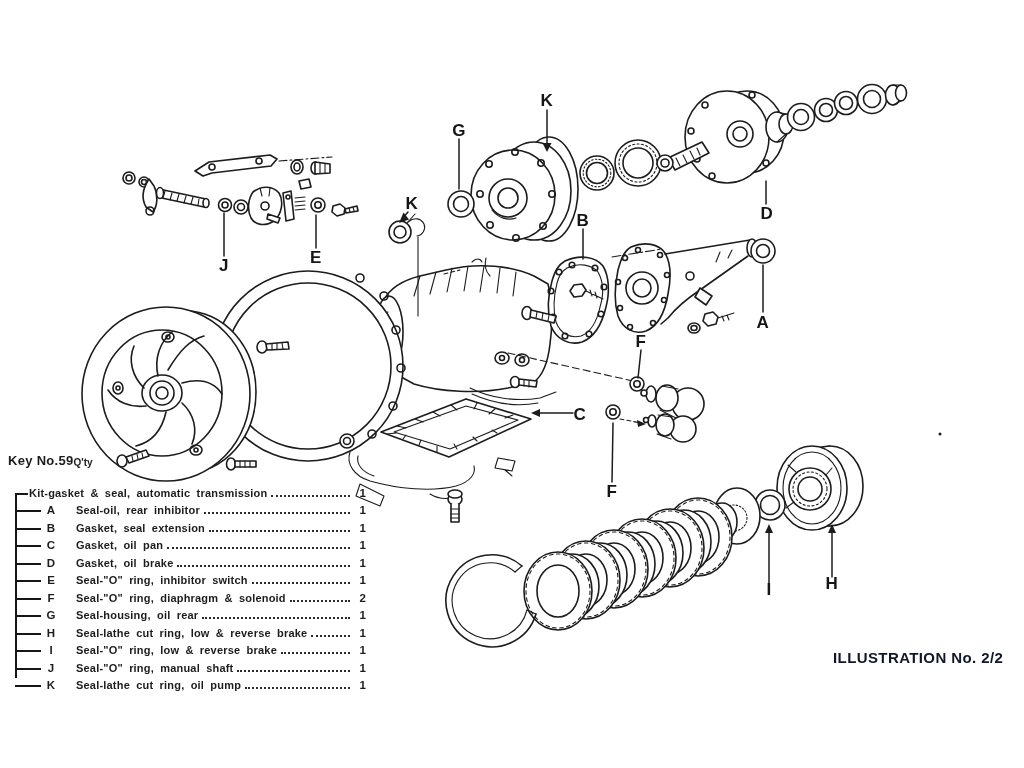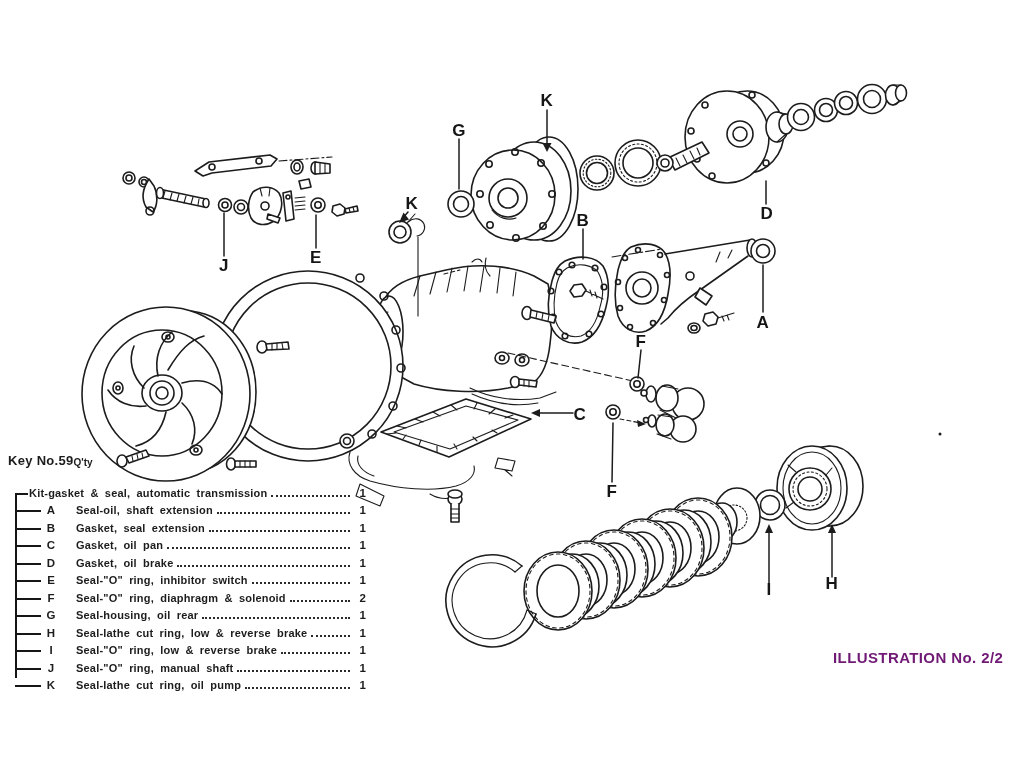--- a/index.html
+++ b/index.html
@@ -32,21 +32,21 @@
   .key-row.kit{padding-left:21px;margin-top:16px;}
   .key-row.kit::before{width:13px;}
   .row-letter{width:18px;text-align:center;font-weight:bold;font-size:11.5px;margin-right:16px;flex:0 0 auto;}
   .row-desc{white-space:nowrap;font-weight:bold;font-size:11px;letter-spacing:0.2px;word-spacing:3px;}
   .leader{flex:1 1 auto;min-width:10px;border-bottom:2px dotted #2a2a2a;margin:0 4px;transform:translateY(3px);}
   .row-qty{width:12px;text-align:right;font-weight:bold;font-size:11.5px;flex:0 0 auto;}
 
   
   .illus-label{
     position:absolute;left:833px;top:649px;font-weight:bold;font-size:15px;
-    letter-spacing:0.4px;color:#701a75;
+    letter-spacing:0.4px;color:#0f172a;
   }
 
   
   .ln{stroke:#1c1c1c;fill:none;stroke-width:1.6;stroke-linecap:round;stroke-linejoin:round;}
   .w{fill:#ffffff;}
   .thin{stroke-width:1.1;}
   .ld{stroke-width:1.5;}
   .ah{fill:#1c1c1c;stroke:none;}
   .dot{fill:#1c1c1c;stroke:none;}
 </style>
@@ -393,21 +393,21 @@
     <div class="key-rows">
       <div class="bracket-v"></div>
     <div class="key-row kit">
 
     <span class="row-desc">Kit-gasket &amp; seal, automatic transmission</span>
     <span class="leader"></span>
     <span class="row-qty">1</span>
   </div>
         <div class="key-row">
     <span class="row-letter">A</span>
-    <span class="row-desc">Seal-oil, shaft extension</span>
+    <span class="row-desc">Seal-oil, rear inhibitor</span>
     <span class="leader"></span>
     <span class="row-qty">1</span>
   </div>
         <div class="key-row">
     <span class="row-letter">B</span>
     <span class="row-desc">Gasket, seal extension</span>
     <span class="leader"></span>
     <span class="row-qty">1</span>
   </div>
         <div class="key-row">

